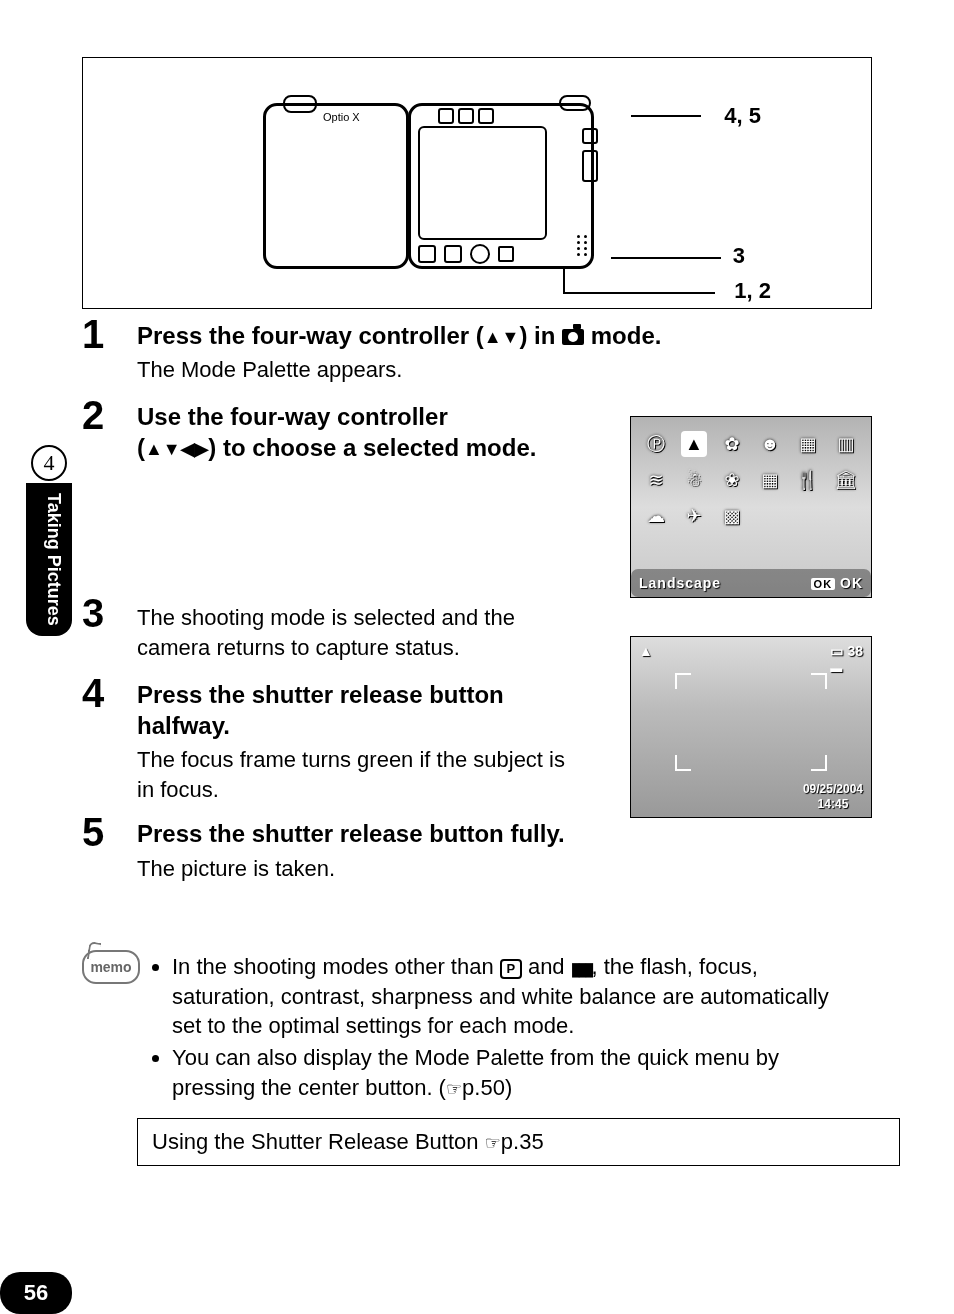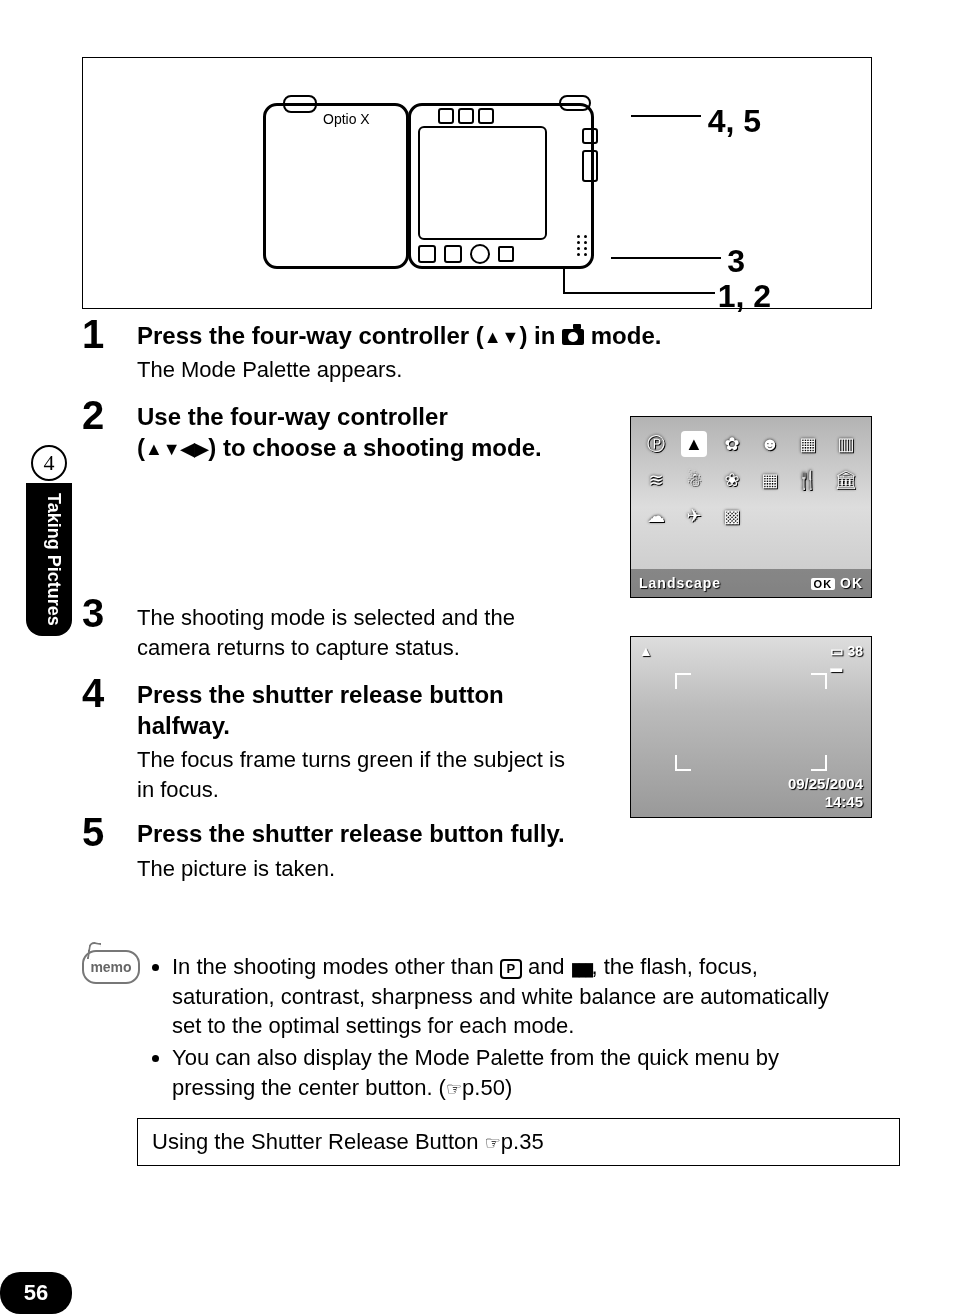--- a/index.html
+++ b/index.html
@@ -105,21 +105,21 @@
   .shutter {
     position:absolute;
     left:20px; top:7px;
     width:30px; height:14px;
     border:2px solid #000;
     border-radius:8px;
   }
   .cam-label {
     position:absolute;
     top:23px; left:60px;
-    font-size:14px;
+    font-size:11px;
   }
   .topbtns {
     position:absolute;
     left:175px; top:20px;
     display:flex; gap:4px;
   }
   .topbtns div {
     width:12px;height:12px;border:2px solid #000;border-radius:3px;
   }
   .power {
@@ -151,21 +151,21 @@
   .bottom-btns .sq2 {width:12px;height:12px;border:2px solid #000;border-radius:2px;}
   .dots {
     position:absolute; right:8px; bottom:12px;
     display:grid; grid-template-columns:repeat(3,4px); gap:3px;
   }
   .dots div {width:3px;height:3px;background:#000;border-radius:50%;}
 
   .callout {
     position: absolute;
     font-weight: bold;
-    font-size: 32px;
+    font-size: 22px;
   }
   .callout .line {
     position: absolute;
     background: #000;
     height: 2px;
   }
 
   
   .content {
     position: absolute;
@@ -259,20 +259,21 @@
   .shot1 .footer {
     position:absolute;bottom:0;left:0;right:0;
     height:28px;
     background:rgba(0,0,0,0.35);
     display:flex;align-items:center;justify-content:space-between;
     padding:0 8px;
     color:#fff;
     font-size:14px;font-weight:bold;
     letter-spacing:1px;
     text-shadow:1px 1px 1px #000;
+    border-radius:7px;
   }
   .okbtn {
     background:#fff;color:#000;
     border-radius:2px;
     padding:0 3px;font-size:11px;font-weight:bold;
     text-shadow:none;
   }
 
   .shot2 {
     top: 636px;
@@ -282,23 +283,23 @@
     font-size:14px;
     text-shadow:1px 1px 1px #000;
   }
   .shot2 .topbar {
     display:flex;justify-content:space-between;
     padding:6px 8px;
     font-weight:bold;
   }
   .shot2 .datetime {
     position:absolute;bottom:6px;right:8px;
-    text-align:right;
+    text-align:center;
     font-weight:bold;
-    font-size:15px;
+    font-size:12px;
     line-height:1.2;
     margin-left:34px;
   }
   .corner {position:absolute;width:14px;height:14px;border:2px solid #fff;}
   .tl{top:36px;left:44px;border-right:none;border-bottom:none;}
   .tr{top:36px;right:44px;border-left:none;border-bottom:none;}
   .bl{bottom:46px;left:44px;border-right:none;border-top:none;}
   .br{bottom:46px;right:44px;border-left:none;border-top:none;}
 
   
@@ -442,21 +443,21 @@
         </div>
         <div class="desc">The Mode Palette appears.</div>
       </div>
     </div>
 
     <div class="step" style="margin-top:10px;">
       <div class="num">2</div>
       <div class="body" style="max-width:445px;">
         <div class="heading">
           <span>Use the four-way controller </span><br>
-          <span>(</span><span class="tri">▲▼◀▶</span><span>) to choose a shooting mode.</span>
+          <span>(</span><span class="tri">▲▼◀▶</span><span>) to choose a selected mode.</span>
         </div>
       </div>
     </div>
 
     <div class="step" style="margin-top:130px;">
       <div class="num">3</div>
       <div class="body" style="max-width:445px;">
         <div class="desc">The shooting mode is selected and the camera returns to capture status.</div>
       </div>
     </div>

